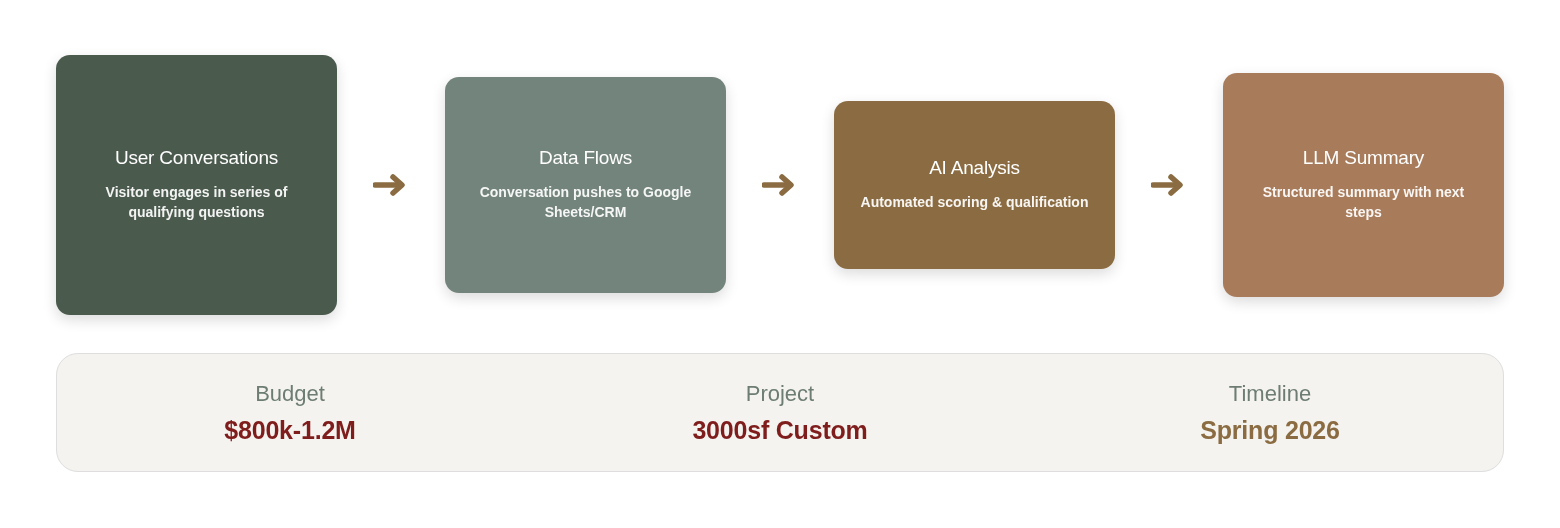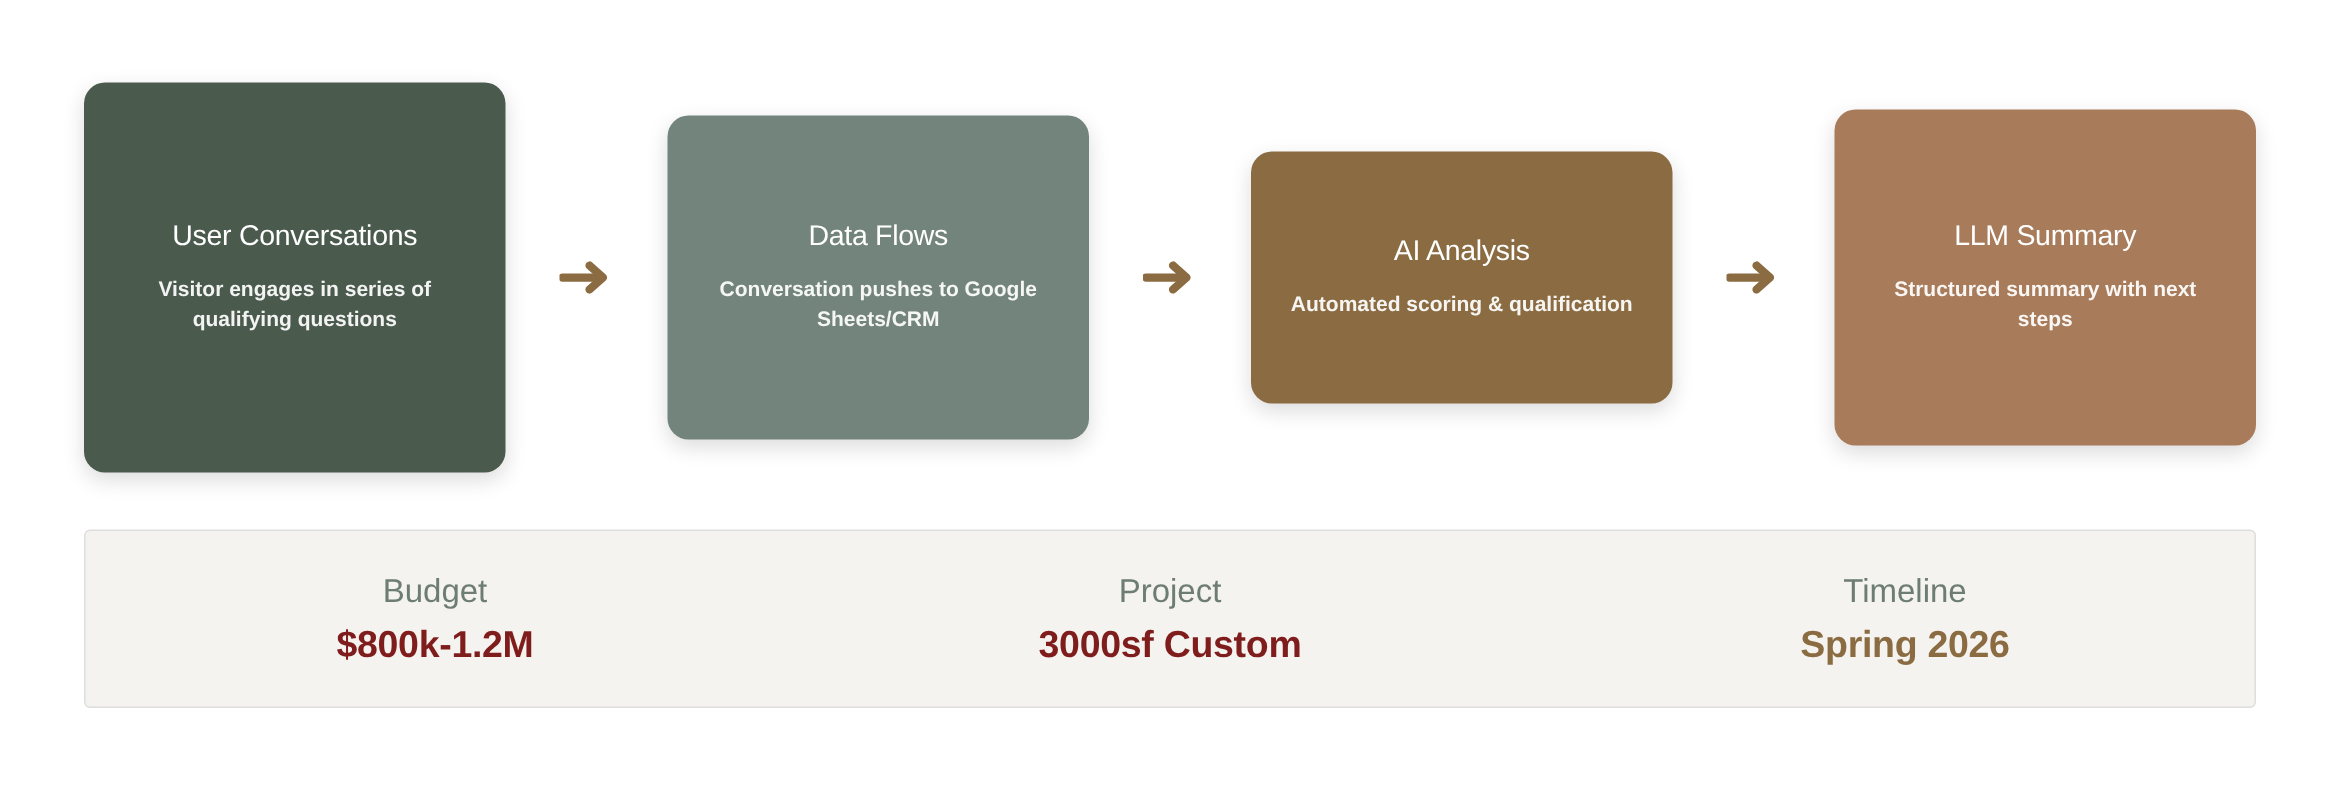--- a/index.html
+++ b/index.html
@@ -82,21 +82,21 @@
 
   
   .summary-bar {
     position: absolute;
     left: 56px;
     top: 353px;
     width: 1448px;
     height: 119px;
     background: #f4f3ef;
     border: 1px solid #dedede;
-    border-radius: 4px;
+    border-radius: 22px;
     display: flex;
     flex-direction: row;
     align-items: center;
     gap: 24px;
   }
 
   .summary-item {
     flex: 1 1 0;
     display: flex;
     flex-direction: column;

